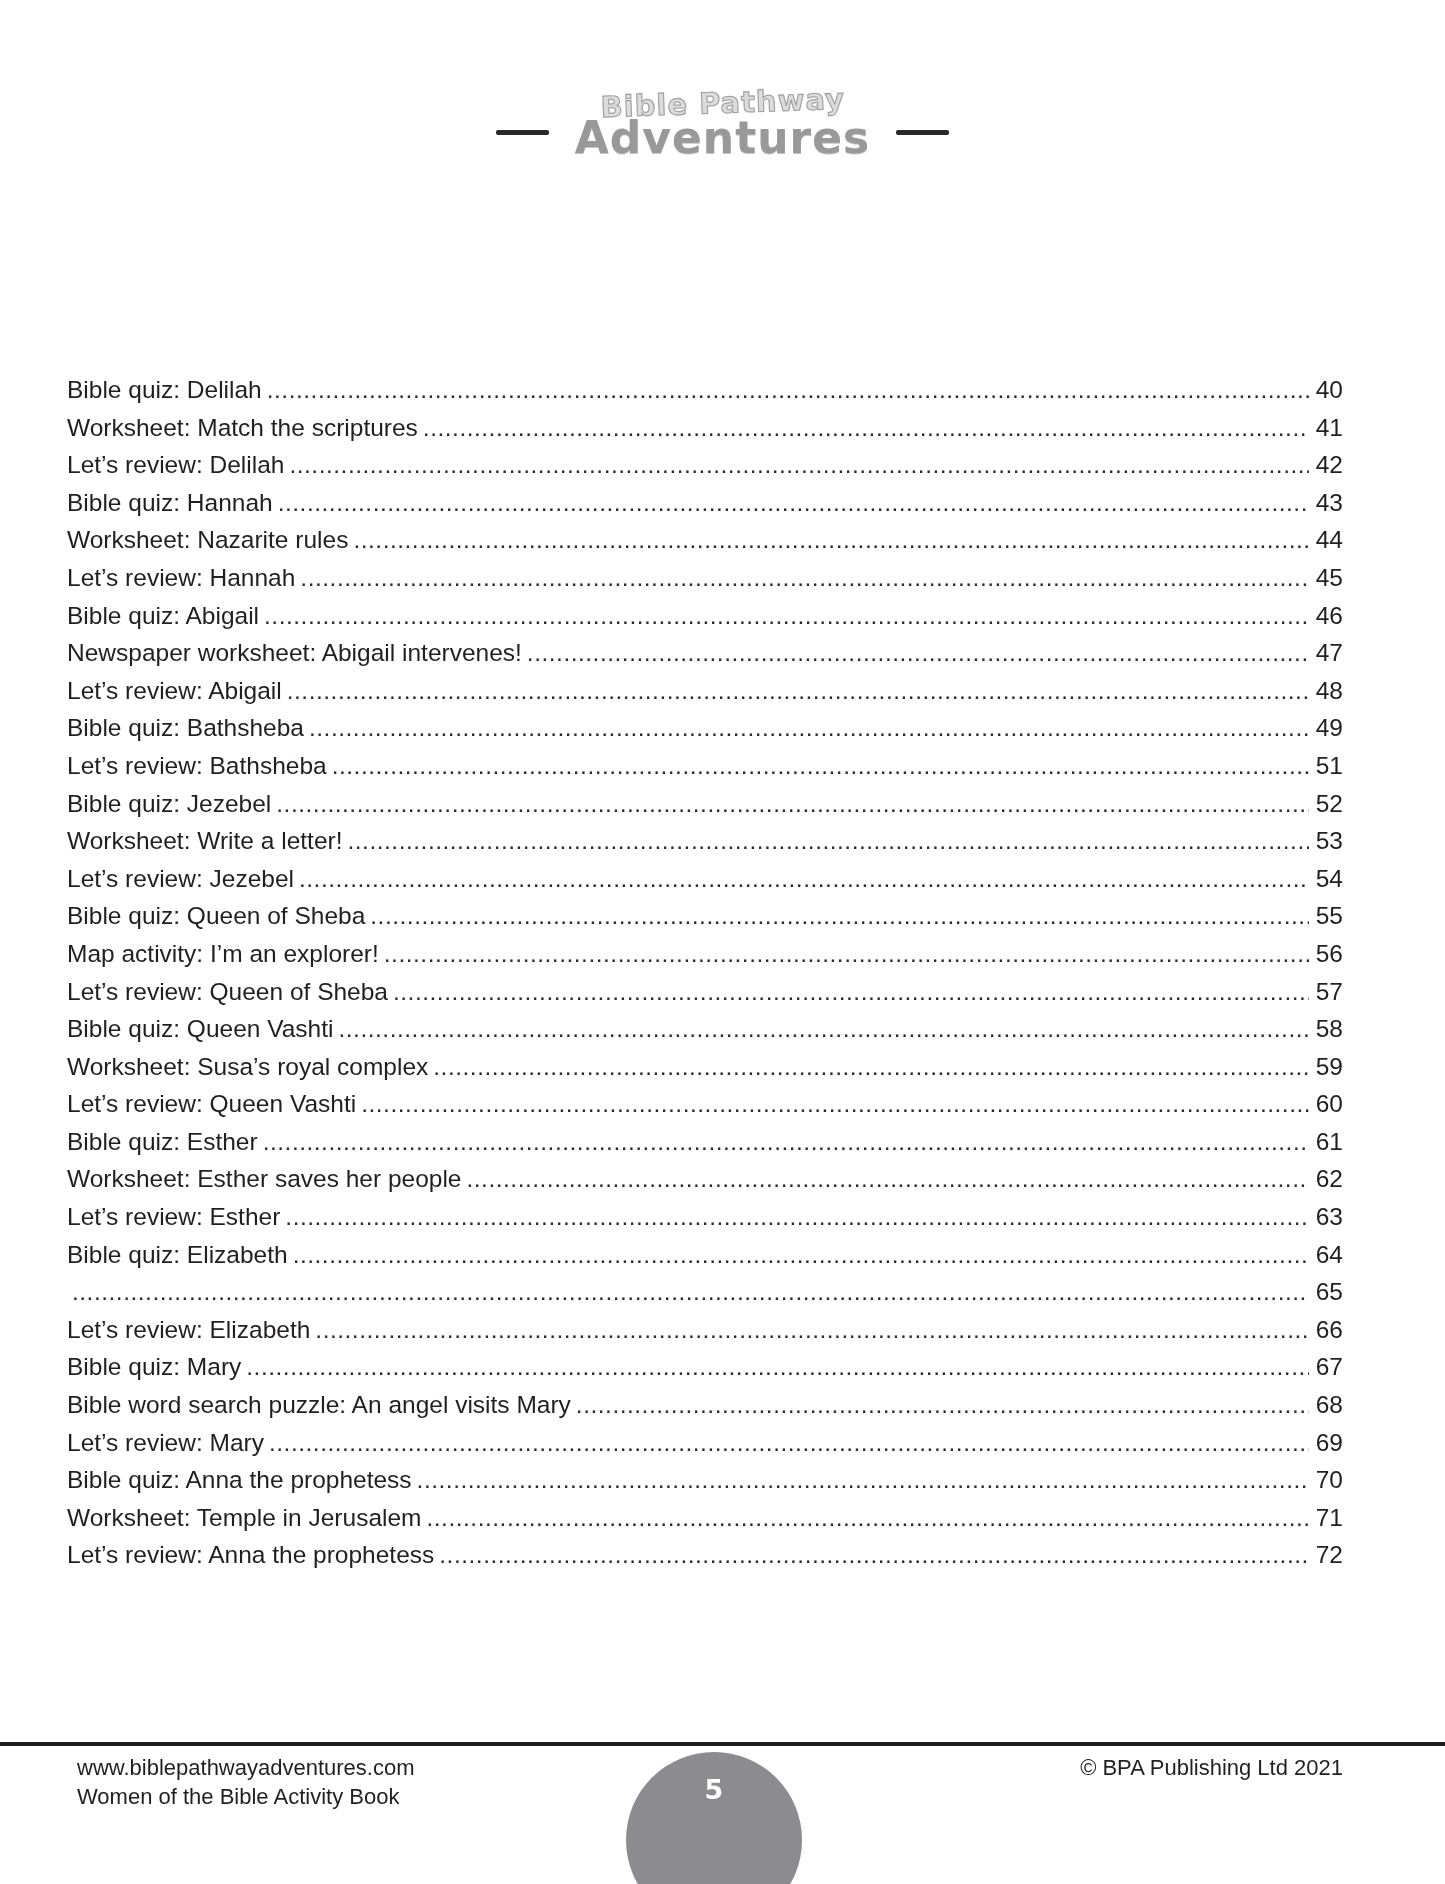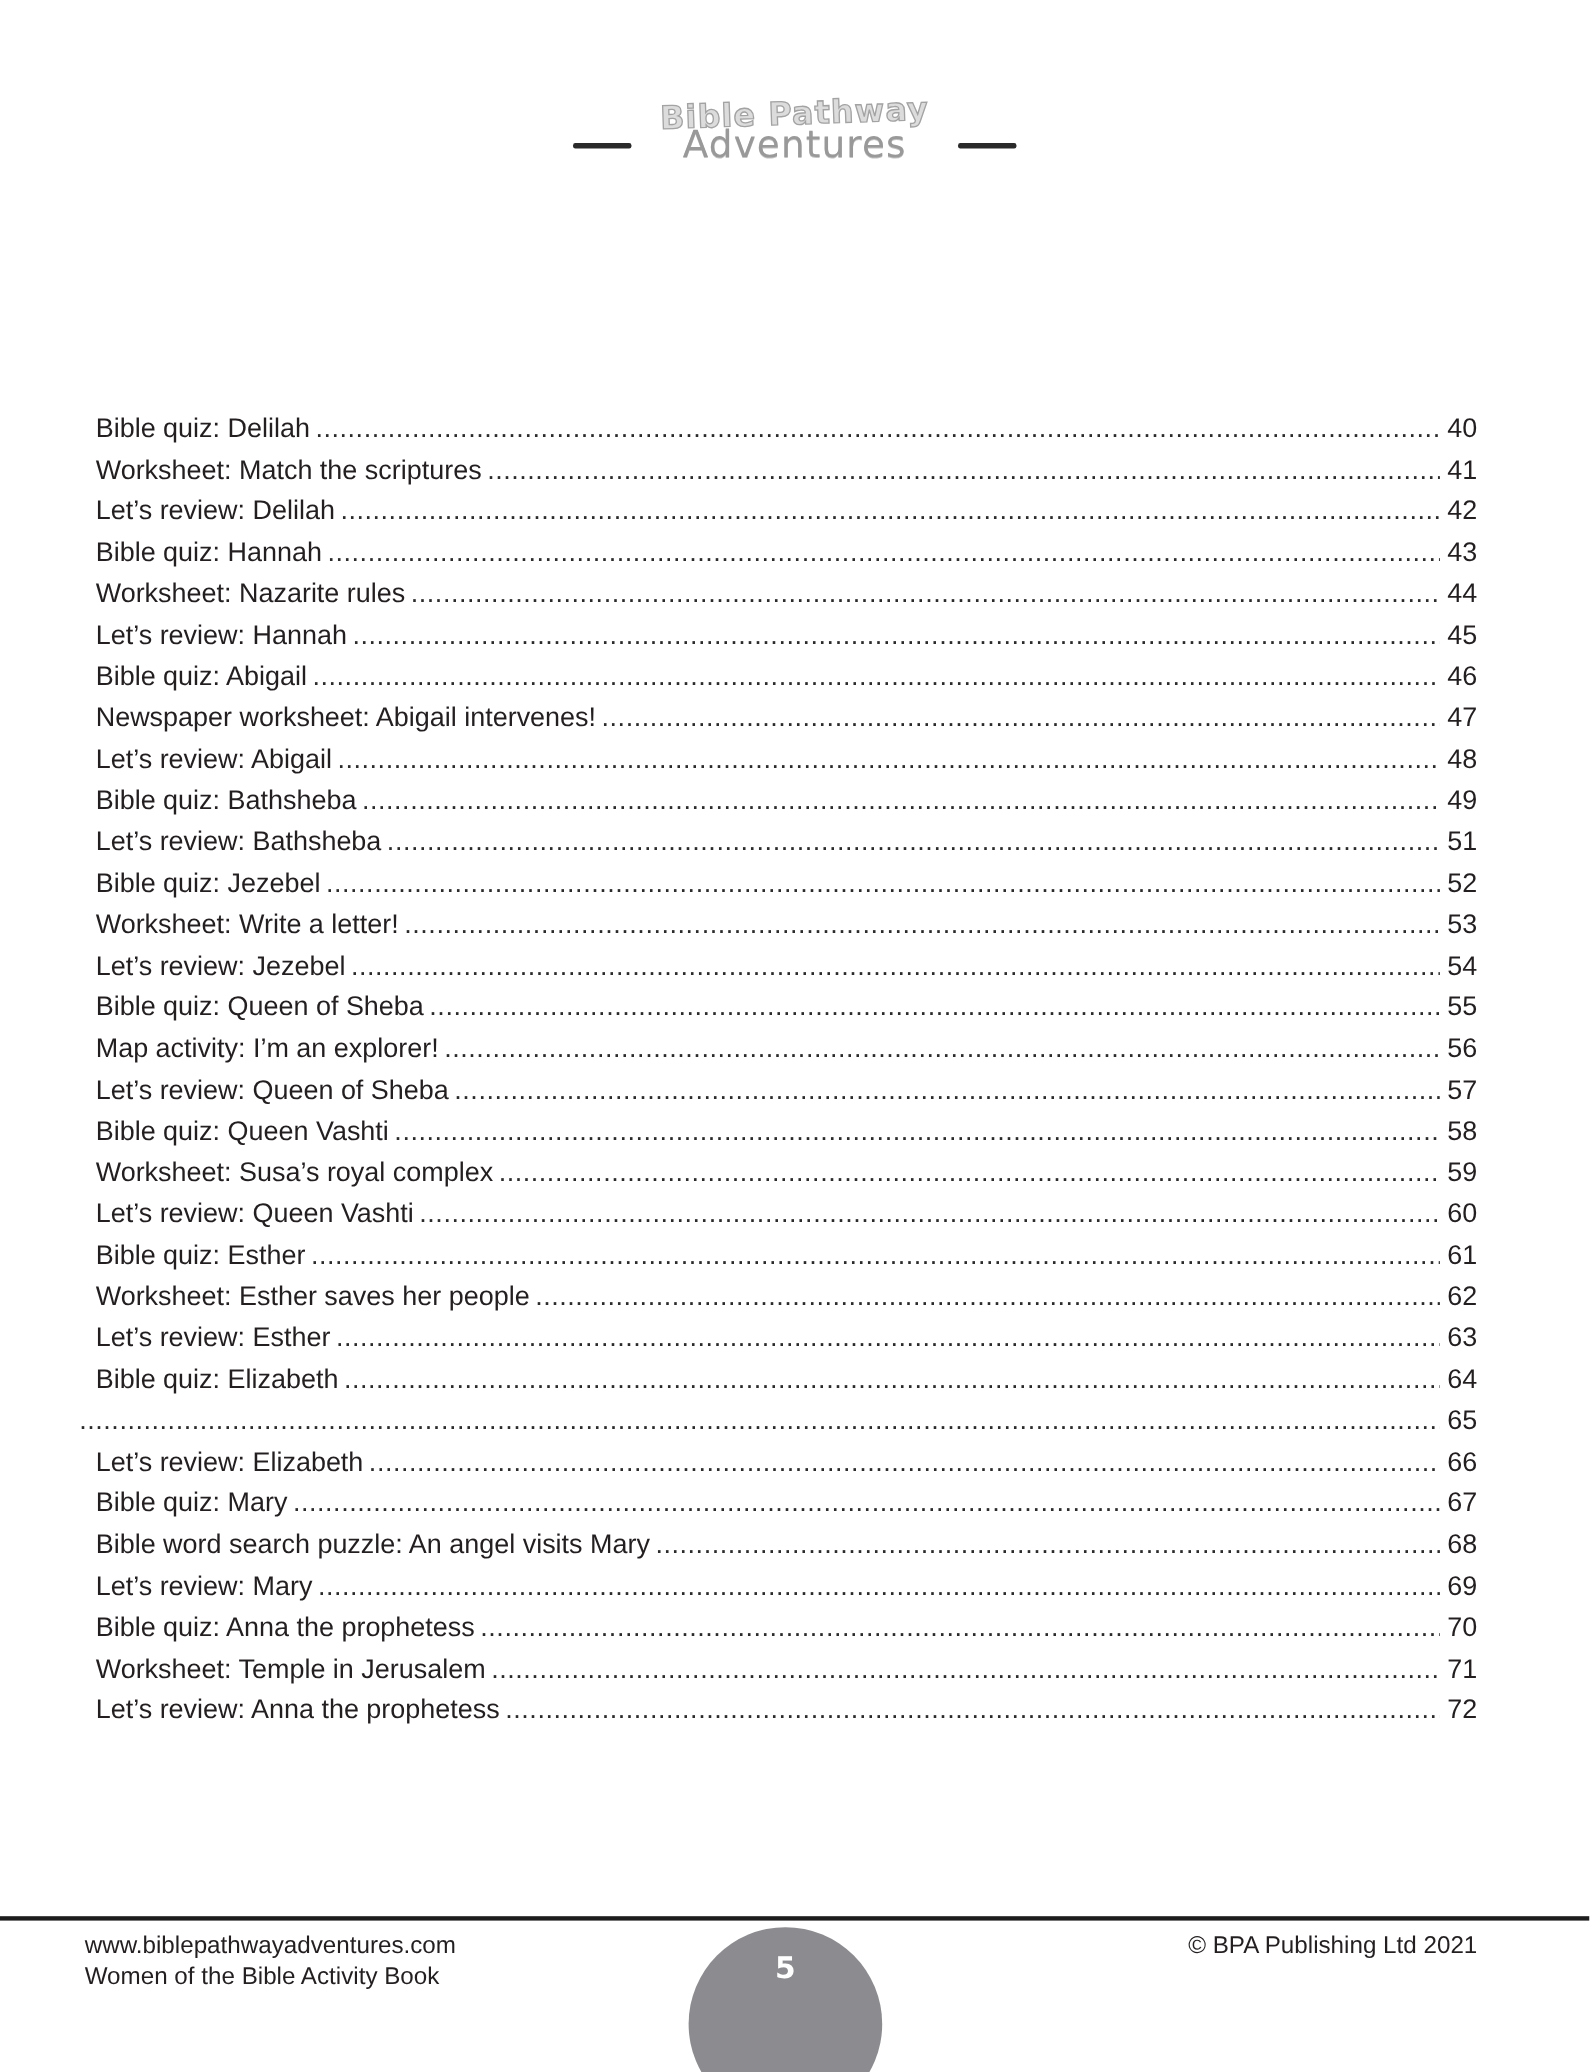--- a/index.html
+++ b/index.html
@@ -37,22 +37,22 @@
     font-size: 29px;
     font-weight: bold;
     letter-spacing: 1px;
     color: #dcdcdc;
     -webkit-text-stroke: 1.2px #a3a3a3;
     transform: rotate(-2deg);
     display: block;
   }
   .logo-line2 {
     font-family: "DejaVu Sans", sans-serif;
-    font-size: 34px;
-    font-weight: normal;
+    font-size: 44px;
+    font-weight: bold;
     letter-spacing: 1px;
     color: #999999;
     display: block;
     margin-top: -8px;
     text-shadow: 0 1px 0 #c4c4c4;
   }
 
   
   .toc {
     position: absolute;
@@ -61,21 +61,21 @@
     top: 371px;
   }
   .entry {
     display: flex;
     align-items: baseline;
     height: 37.6px;
     line-height: 37.6px;
     font-size: 24.5px;
     white-space: nowrap;
   }
-  .entry .label { flex: 0 0 auto; margin-left: 20px; }
+  .entry .label { flex: 0 0 auto; }
   .entry .leader {
     flex: 1 1 auto;
     overflow: hidden;
     margin: 0 3px 0 5px;
     color: #2b2b2b;
     letter-spacing: 0.5px;
   }
   .entry .leader::after {
     content: "............................................................................................................................................................................................................................";
   }

